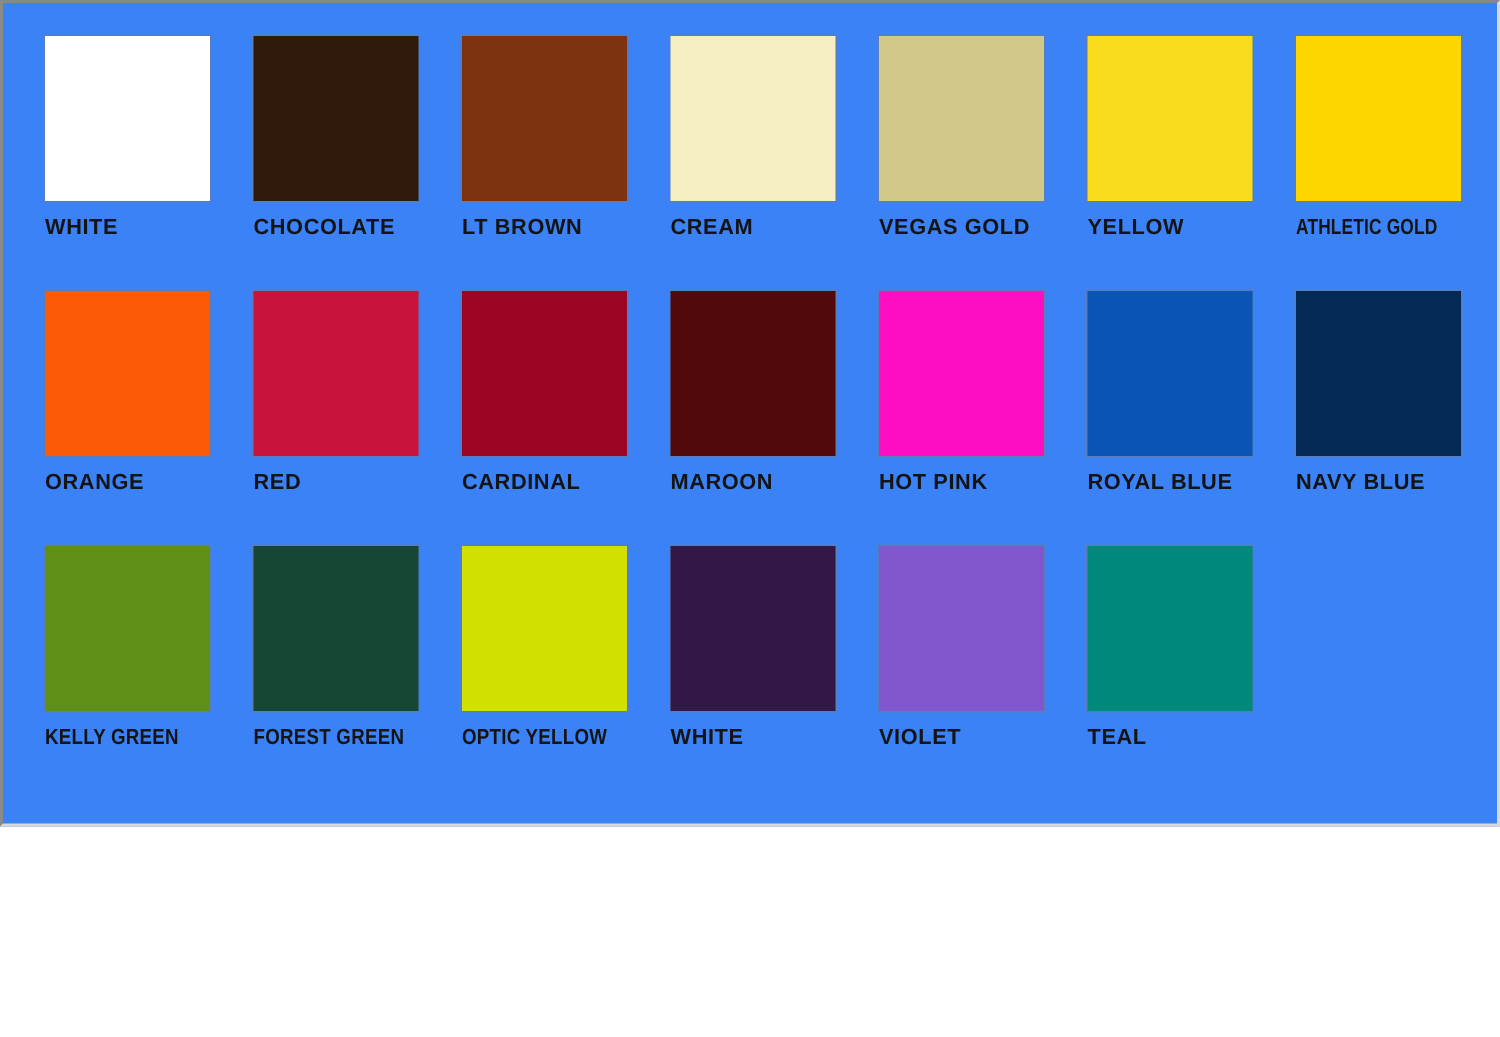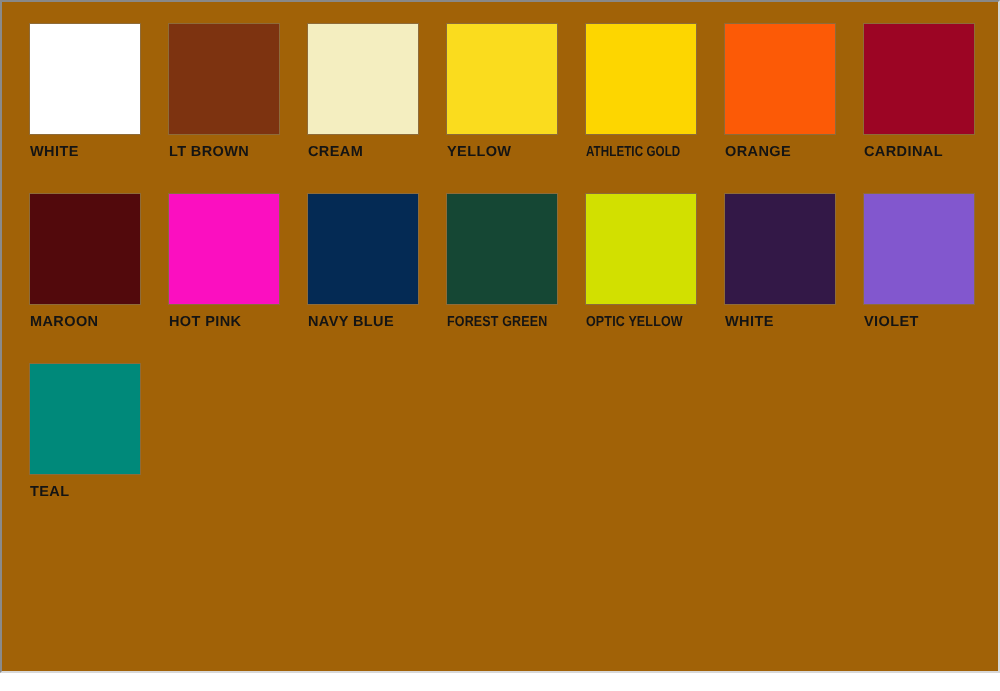--- a/index.html
+++ b/index.html
@@ -11,23 +11,23 @@
     height: 691px;
     background: #ffffff;
     font-family: "Liberation Sans", sans-serif;
     overflow: hidden;
   }
   #chart-root {
     position: absolute;
     left: 0;
     top: 0;
     width: 1000px;
-    height: 673px;
+    height: 551px;
     box-sizing: border-box;
-    background: #a16207;
+    background: #3b82f6;
     border-top: 2px solid #888888;
     border-left: 2px solid #8a8a8a;
     border-right: 2px solid #d8d8d8;
     border-bottom: 2px solid #d8d8d8;
   }
   .swatch-grid {
     position: absolute;
     left: 28px;
     top: 22px;
     width: 944px;
@@ -75,54 +75,74 @@
 </head>
 <body>
 
 <div id="chart-root">
   <div class="swatch-grid">
       <div class="swatch-cell">
         <div class="swatch-chip" style="background: rgb(255, 255, 255);"></div>
         <div class="swatch-label">WHITE</div>
       </div>
       <div class="swatch-cell">
+        <div class="swatch-chip" style="background: rgb(48, 26, 11);"></div>
+        <div class="swatch-label">CHOCOLATE</div>
+      </div>
+      <div class="swatch-cell">
         <div class="swatch-chip" style="background: rgb(125, 51, 16);"></div>
         <div class="swatch-label">LT BROWN</div>
       </div>
       <div class="swatch-cell">
         <div class="swatch-chip" style="background: rgb(244, 238, 192);"></div>
         <div class="swatch-label">CREAM</div>
+      </div>
+      <div class="swatch-cell">
+        <div class="swatch-chip" style="background: rgb(209, 200, 138);"></div>
+        <div class="swatch-label">VEGAS GOLD</div>
       </div>
       <div class="swatch-cell">
         <div class="swatch-chip" style="background: rgb(250, 220, 30);"></div>
         <div class="swatch-label">YELLOW</div>
       </div>
       <div class="swatch-cell">
         <div class="swatch-chip" style="background: rgb(253, 214, 0);"></div>
         <div class="swatch-label cond2">ATHLETIC GOLD</div>
       </div>
       <div class="swatch-cell">
         <div class="swatch-chip" style="background: rgb(252, 90, 6);"></div>
         <div class="swatch-label">ORANGE</div>
       </div>
       <div class="swatch-cell">
+        <div class="swatch-chip" style="background: rgb(200, 20, 60);"></div>
+        <div class="swatch-label">RED</div>
+      </div>
+      <div class="swatch-cell">
         <div class="swatch-chip" style="background: rgb(156, 5, 36);"></div>
         <div class="swatch-label">CARDINAL</div>
       </div>
       <div class="swatch-cell">
         <div class="swatch-chip" style="background: rgb(82, 9, 12);"></div>
         <div class="swatch-label">MAROON</div>
       </div>
       <div class="swatch-cell">
         <div class="swatch-chip" style="background: rgb(251, 15, 192);"></div>
         <div class="swatch-label">HOT PINK</div>
       </div>
       <div class="swatch-cell">
+        <div class="swatch-chip" style="background: rgb(10, 85, 180);"></div>
+        <div class="swatch-label">ROYAL BLUE</div>
+      </div>
+      <div class="swatch-cell">
         <div class="swatch-chip" style="background: rgb(4, 42, 84);"></div>
         <div class="swatch-label">NAVY BLUE</div>
+      </div>
+      <div class="swatch-cell">
+        <div class="swatch-chip" style="background: rgb(95, 143, 23);"></div>
+        <div class="swatch-label cond">KELLY GREEN</div>
       </div>
       <div class="swatch-cell">
         <div class="swatch-chip" style="background: rgb(21, 71, 52);"></div>
         <div class="swatch-label cond">FOREST GREEN</div>
       </div>
       <div class="swatch-cell">
         <div class="swatch-chip" style="background: rgb(210, 224, 0);"></div>
         <div class="swatch-label cond">OPTIC YELLOW</div>
       </div>
       <div class="swatch-cell">

